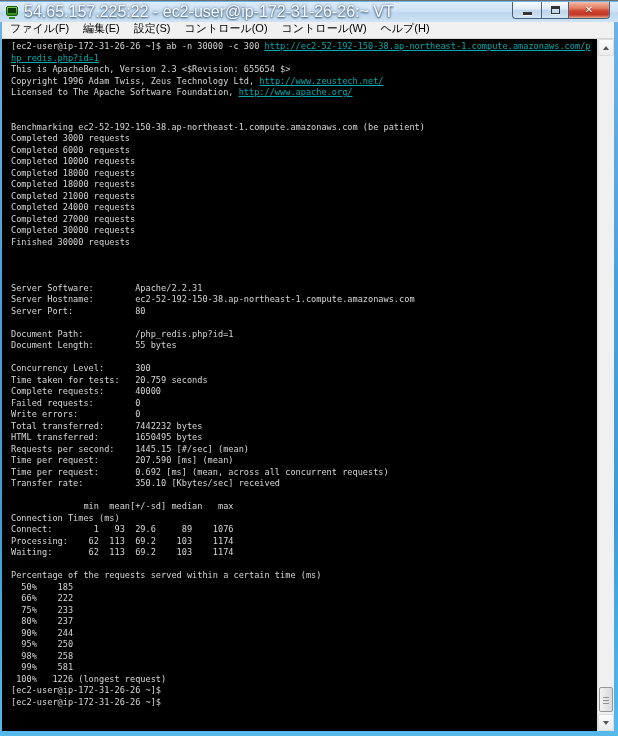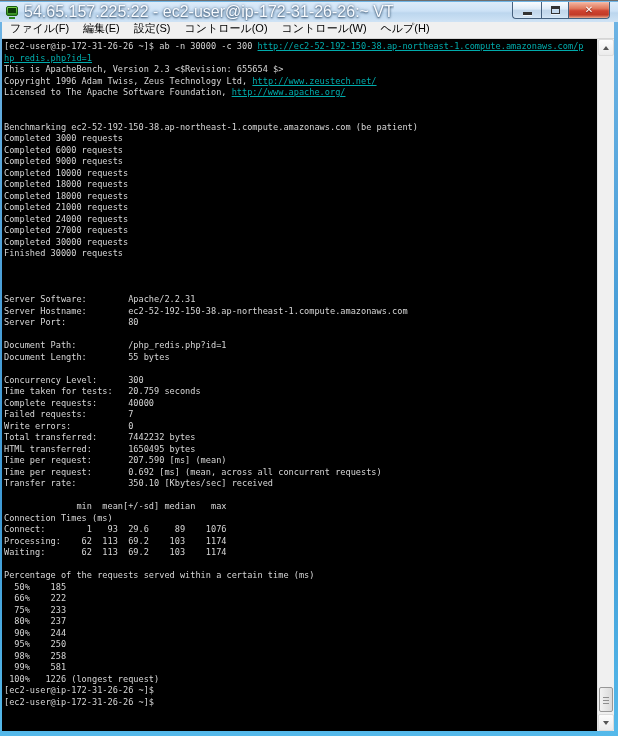--- a/index.html
+++ b/index.html
@@ -51,21 +51,21 @@
     position:absolute;top:21px;left:2px;right:4px;height:17px;
     background:#f0f0f0;border-bottom:1px solid #d5d5d5;
     display:flex;align-items:flex-end;padding-left:1px;
     font-size:11px;color:#000;
   }
   .menu-item{padding:1px 7px 2px 7px;white-space:nowrap;cursor:default;}
   
   .content{position:absolute;top:38px;left:2px;right:4px;bottom:5px;display:flex;}
   .terminal{
     flex:1 1 auto;background:#000;overflow:hidden;
-    padding:2px 0 0 2px;cursor:text;
+    padding:2px 0 0 9px;cursor:text;
   }
   .tline{
     font-family:"DejaVu Sans Mono","Liberation Mono",monospace;
     font-size:8.6px;line-height:11.5px;height:11.5px;
     color:#d6d6d6;white-space:pre;
   }
   .tline .link{color:#00acac;text-decoration:underline;cursor:pointer;}
   
   .scrollbar{flex:0 0 17px;background:#f0f0f0;display:flex;flex-direction:column;border-left:1px solid #e2e2e2;}
   .sb-btn{
@@ -125,21 +125,20 @@
         <div class="tline"><span>[ec2-user@ip-172-31-26-26 ~]$ ab -n 30000 -c 300 </span><span class="link">http://ec2-52-192-150-38.ap-northeast-1.compute.amazonaws.com/p</span></div>
         <div class="tline"><span class="link">hp_redis.php?id=1</span></div>
         <div class="tline"><span>This is ApacheBench, Version 2.3 &lt;$Revision: 655654 $&gt;</span></div>
         <div class="tline"><span>Copyright 1996 Adam Twiss, Zeus Technology Ltd, </span><span class="link">http://www.zeustech.net/</span></div>
         <div class="tline"><span>Licensed to The Apache Software Foundation, </span><span class="link">http://www.apache.org/</span></div>
         <div class="tline">&nbsp;</div>
         <div class="tline">&nbsp;</div>
         <div class="tline"><span>Benchmarking ec2-52-192-150-38.ap-northeast-1.compute.amazonaws.com (be patient)</span></div>
         <div class="tline"><span>Completed 3000 requests</span></div>
         <div class="tline"><span>Completed 6000 requests</span></div>
-        <div class="tline"><span>Completed 9000 requests</span></div>
         <div class="tline"><span>Completed 10000 requests</span></div>
         <div class="tline"><span>Completed 18000 requests</span></div>
         <div class="tline"><span>Completed 18000 requests</span></div>
         <div class="tline"><span>Completed 21000 requests</span></div>
         <div class="tline"><span>Completed 24000 requests</span></div>
         <div class="tline"><span>Completed 27000 requests</span></div>
         <div class="tline"><span>Completed 30000 requests</span></div>
         <div class="tline"><span>Finished 30000 requests</span></div>
         <div class="tline">&nbsp;</div>
         <div class="tline">&nbsp;</div>
@@ -147,24 +146,25 @@
         <div class="tline"><span>Server Software:        Apache/2.2.31</span></div>
         <div class="tline"><span>Server Hostname:        ec2-52-192-150-38.ap-northeast-1.compute.amazonaws.com</span></div>
         <div class="tline"><span>Server Port:            80</span></div>
         <div class="tline">&nbsp;</div>
         <div class="tline"><span>Document Path:          /php_redis.php?id=1</span></div>
         <div class="tline"><span>Document Length:        55 bytes</span></div>
         <div class="tline">&nbsp;</div>
         <div class="tline"><span>Concurrency Level:      300</span></div>
         <div class="tline"><span>Time taken for tests:   20.759 seconds</span></div>
         <div class="tline"><span>Complete requests:      40000</span></div>
-        <div class="tline"><span>Failed requests:        7</span></div>
+        <div class="tline"><span>Failed requests:        0</span></div>
         <div class="tline"><span>Write errors:           0</span></div>
         <div class="tline"><span>Total transferred:      7442232 bytes</span></div>
         <div class="tline"><span>HTML transferred:       1650495 bytes</span></div>
+        <div class="tline"><span>Requests per second:    1445.15 [#/sec] (mean)</span></div>
         <div class="tline"><span>Time per request:       207.590 [ms] (mean)</span></div>
         <div class="tline"><span>Time per request:       0.692 [ms] (mean, across all concurrent requests)</span></div>
         <div class="tline"><span>Transfer rate:          350.10 [Kbytes/sec] received</span></div>
         <div class="tline">&nbsp;</div>
         <div class="tline"><span>              min  mean[+/-sd] median   max</span></div>
         <div class="tline"><span>Connection Times (ms)</span></div>
         <div class="tline"><span>Connect:        1   93  29.6     89    1076</span></div>
         <div class="tline"><span>Processing:    62  113  69.2    103    1174</span></div>
         <div class="tline"><span>Waiting:       62  113  69.2    103    1174</span></div>
         <div class="tline">&nbsp;</div>

